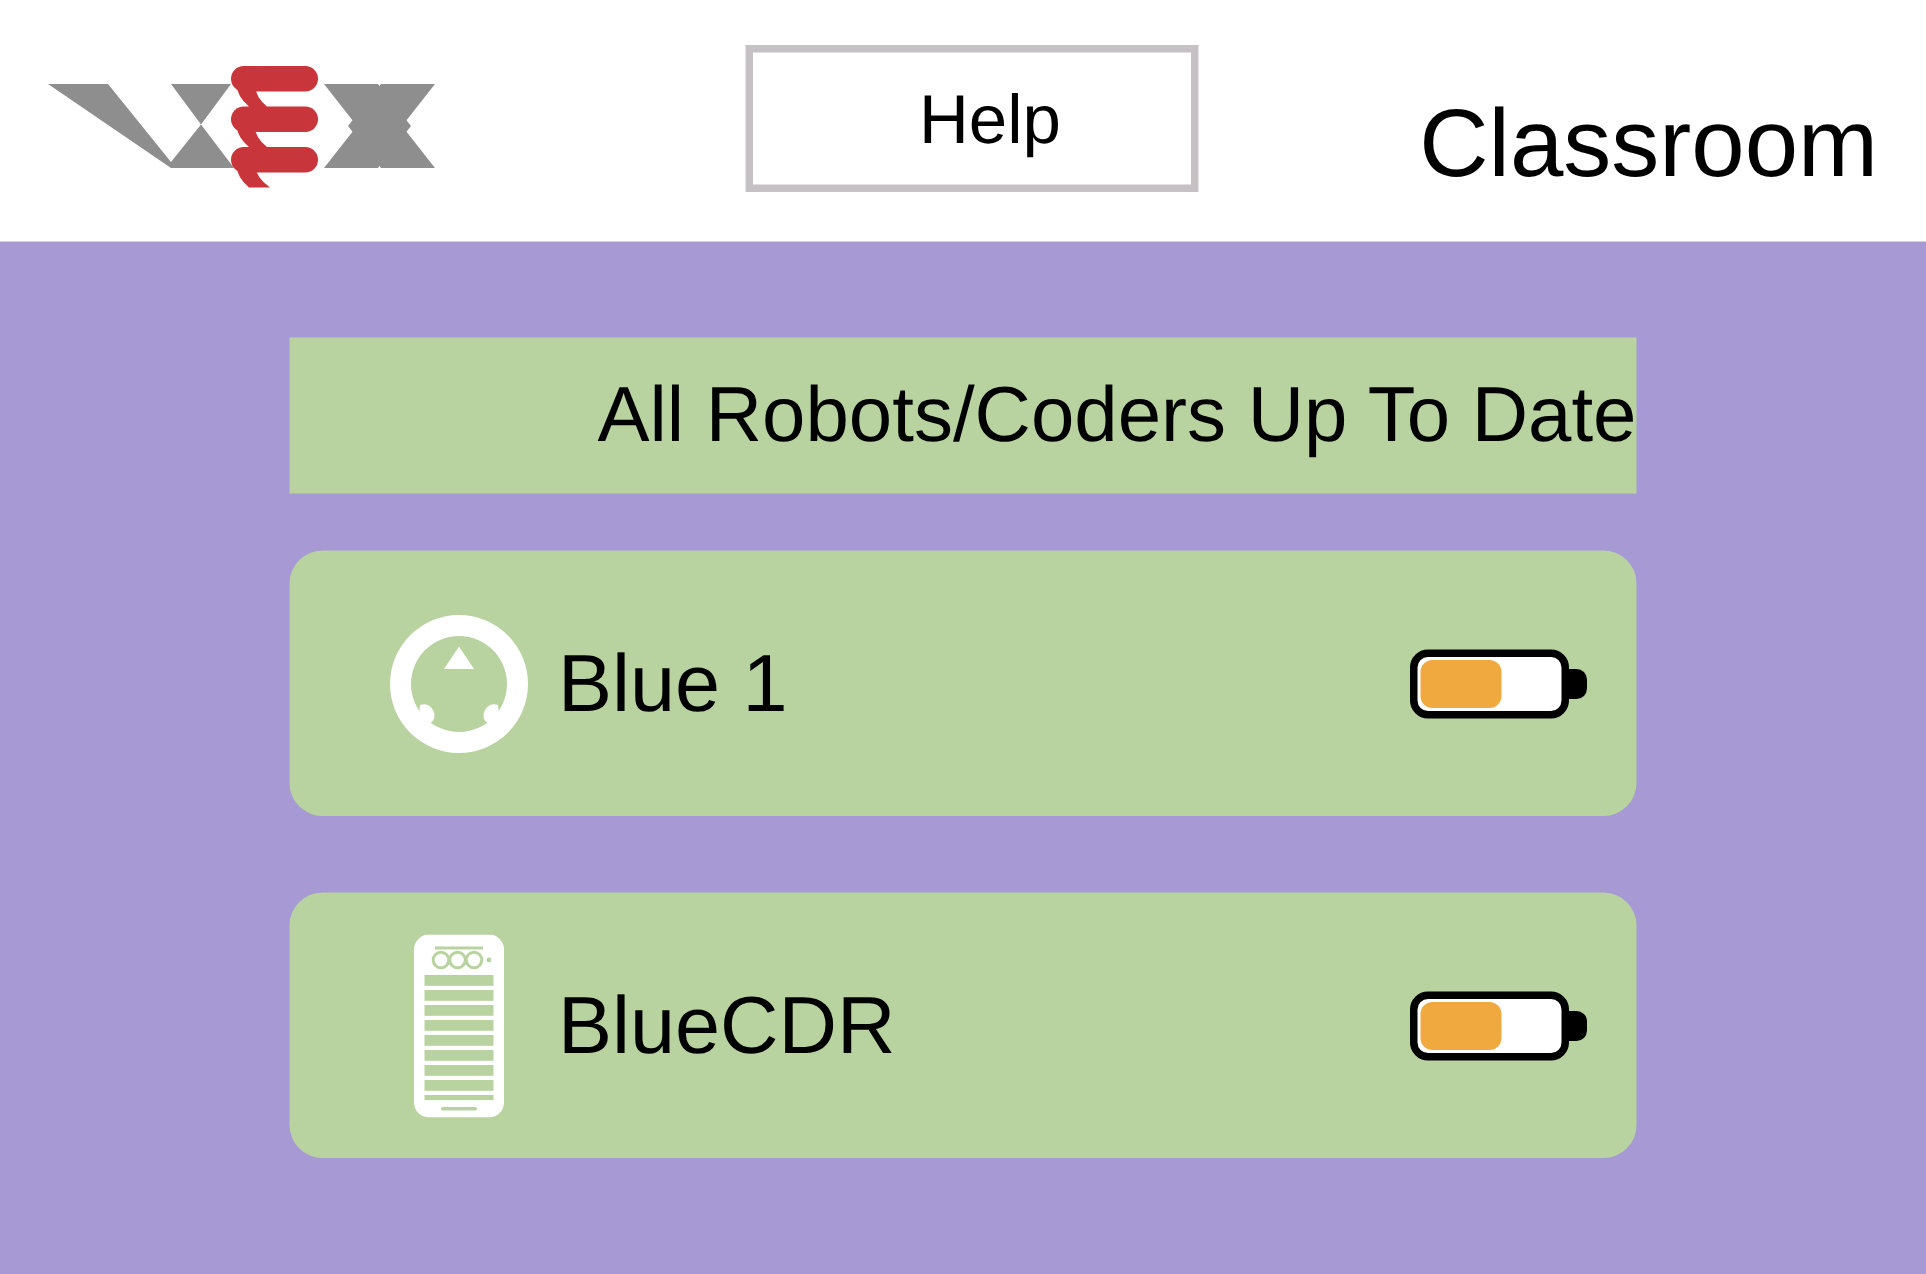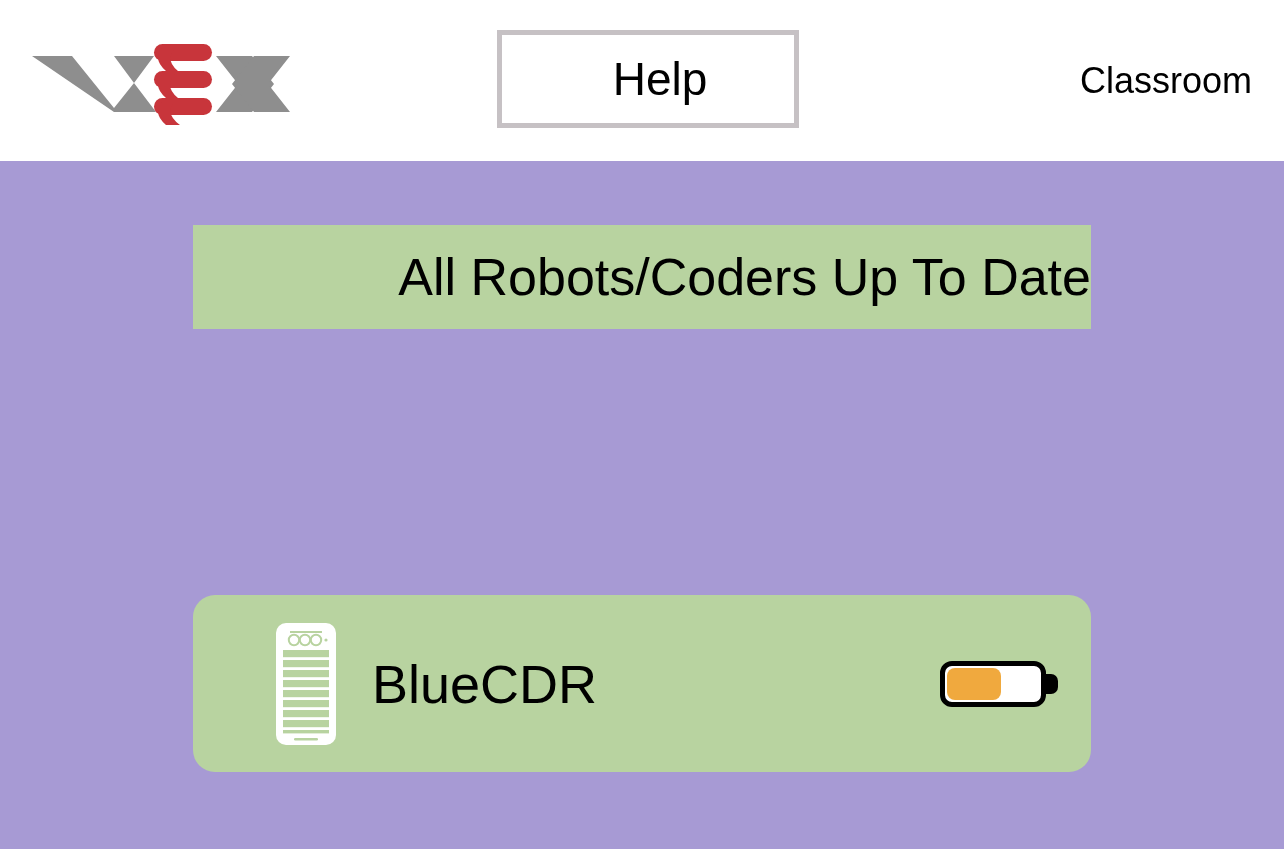--- a/index.html
+++ b/index.html
@@ -60,21 +60,21 @@
     font-size: 46px;
     color: #000000;
     line-height: 1;
     letter-spacing: 0px;
   }
 
   .classroom-title {
     position: absolute;
     right: 32px;
     top: 63px;
-    font-size: 36px;
+    font-size: 64px;
     color: #000000;
     line-height: 1;
     white-space: nowrap;
   }
 
   
   .body-area {
     position: absolute;
     left: 0;
     top: 161px;
@@ -214,20 +214,42 @@
     <div class="classroom-title">Classroom</div>
 
   </div>
 
   <div class="body-area">
 
     <div class="status-banner">
       <span class="status-banner-text">All Robots/Coders Up To Date</span>
     </div>
 
+    <div class="device-card card-0">
+      <div class="device-icon-slot">
+        <svg class="icon-svg" width="96" height="96" viewBox="0 0 96 96" aria-hidden="true">
+          <path fill="#ffffff" fill-rule="evenodd" d="M48 2 A46 46 0 1 0 48 94 A46 46 0 1 0 48 2 Z
+                   M48 16 A32 32 0 1 1 48 80 A32 32 0 1 1 48 16 Z"></path>
+
+          <path fill="#ffffff" d="M22 62 q6 -2 9 4 q2 5 -2 8 q-5 3 -8 -2 Z"></path>
+          <path fill="#ffffff" d="M74 62 q-6 -2 -9 4 q-2 5 2 8 q5 3 8 -2 Z"></path>
+
+          <polygon fill="#ffffff" points="48,23 58,38 38,38"></polygon>
+        </svg>
+      </div>
+      <div class="device-name">Blue 1</div>
+      <div class="battery-slot">
+        <div class="battery">
+          <div class="battery-body">
+            <div class="battery-fill" style="width: 53.9px; background: rgb(240, 169, 62);"></div>
+          </div>
+          <div class="battery-cap"></div>
+        </div>
+      </div>
+    </div>
 
     <div class="device-card card-1">
       <div class="device-icon-slot">
         <svg class="icon-svg" width="60" height="122" viewBox="0 0 60 122" aria-hidden="true">
           <rect x="0" y="0" width="60" height="122" rx="10" fill="#ffffff"></rect>
 
           <rect x="14" y="8" width="32" height="2" fill="#b8d3a0"></rect>
 
           <circle cx="18" cy="17" r="5.2" fill="none" stroke="#b8d3a0" stroke-width="2"></circle>
           <circle cx="29" cy="17" r="5.2" fill="none" stroke="#b8d3a0" stroke-width="2"></circle>

